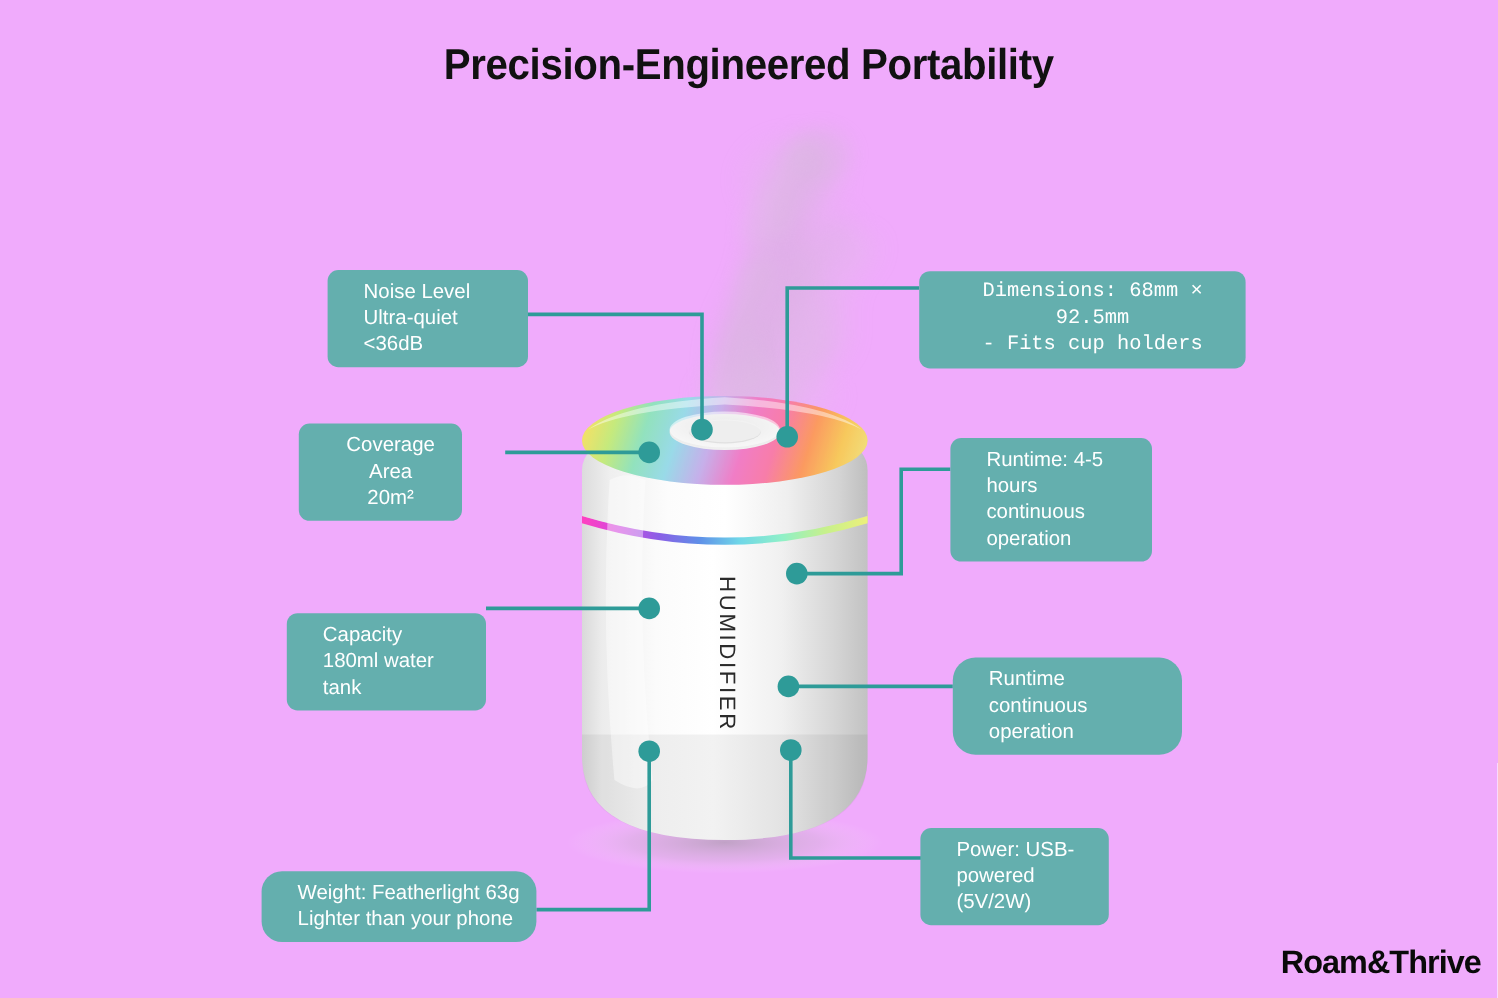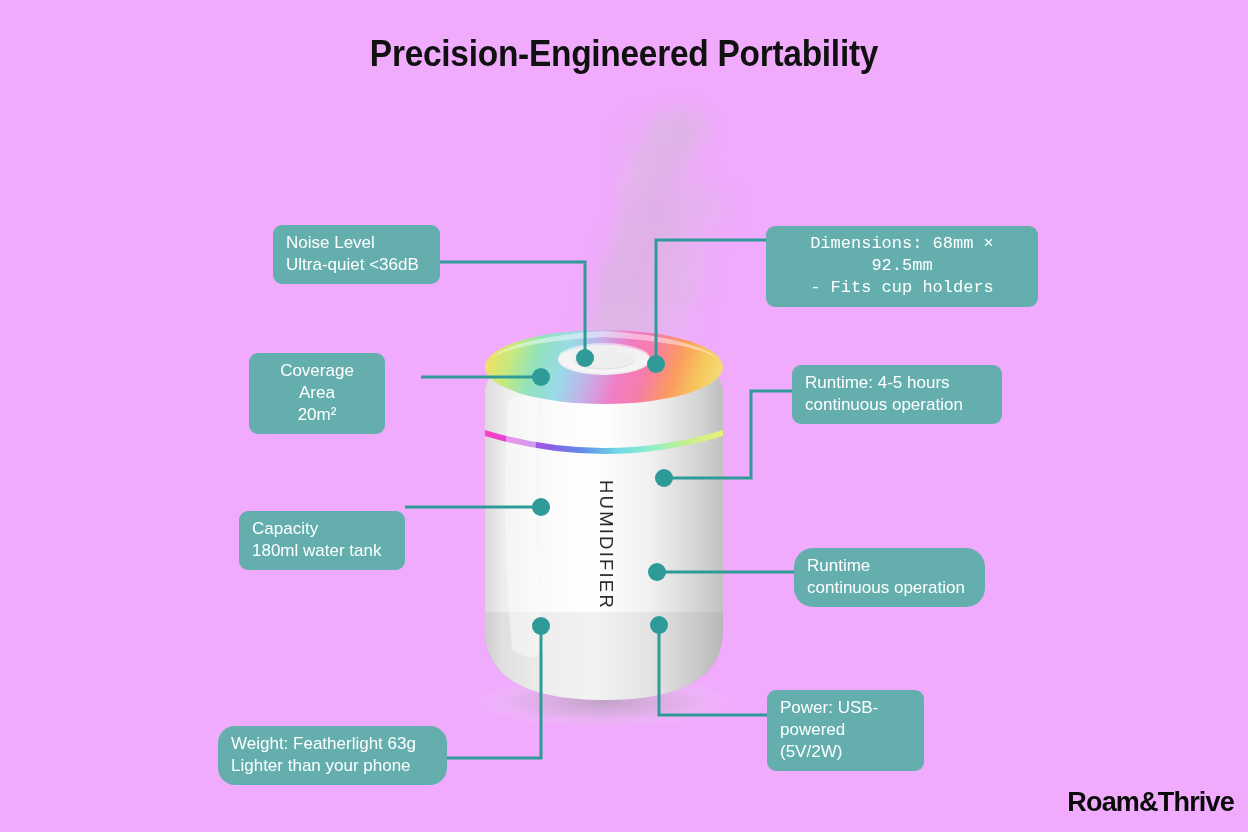--- a/index.html
+++ b/index.html
@@ -49,34 +49,34 @@
   #leaders { z-index: 4; }
   #product { z-index: 3; }
 
   
   .callout {
     position: absolute;
     z-index: 6;
     background: #64afae;
     border-radius: 9px;
     color: #ffffff;
-    padding: 7px 13px 8px 13px;
+    padding: 7px 13px 8px 30px;
     font-size: 17px;
     line-height: 1.30;
     white-space: pre-line;
     font-family: "Liberation Sans", sans-serif;
   }
   .callout.center { text-align: center; }
   .callout.left   { text-align: left; }
 
   
   #callout-noise      { left: 273px; top: 225px; width: 167px; }
   #callout-dimensions { left: 766px; top: 226px; width: 272px; text-align:center;font-family:Liberation Mono, monospace;}
   #callout-coverage   { left: 249px; top: 353px; width: 136px; }
-  #callout-runtime-1  { left: 792px; top: 365px; width: 210px; }
+  #callout-runtime-1  { left: 792px; top: 365px; width: 168px; }
   #callout-capacity   { left: 239px; top: 483px; width: 166px; margin-top: 28px; }
   #callout-runtime-2  { left: 794px; top: 548px; width: 191px; border-radius: 19px; }
   #callout-power      { left: 767px; top: 690px; width: 157px; }
   #callout-weight     { left: 218px; top: 726px; width: 229px; border-radius: 17px; }
 </style>
 </head>
 <body>
 
 <div id="stage">
 

